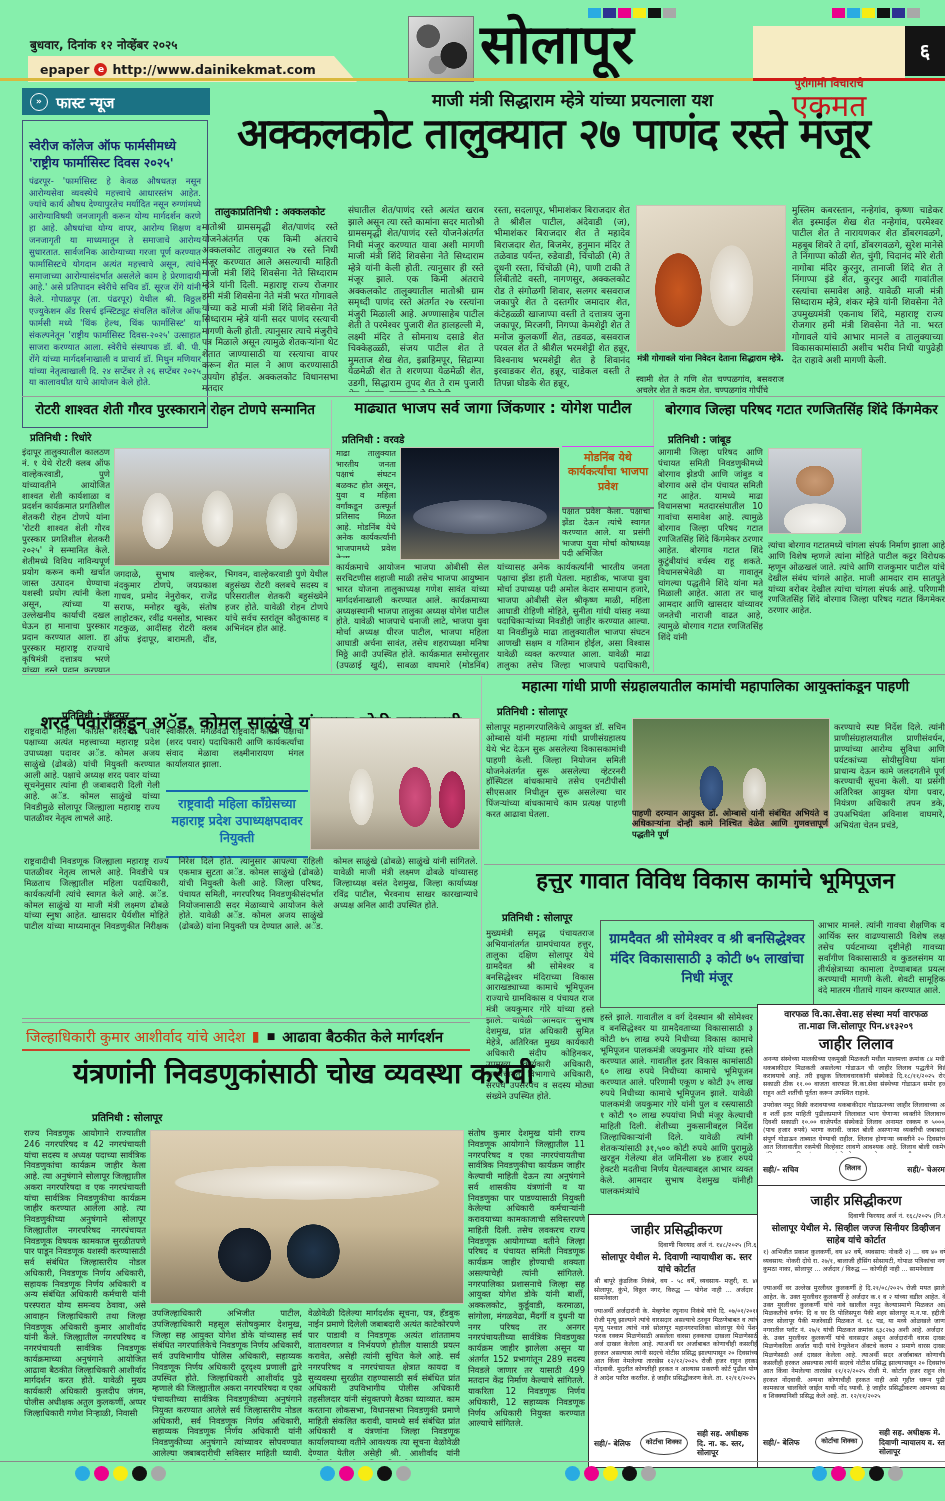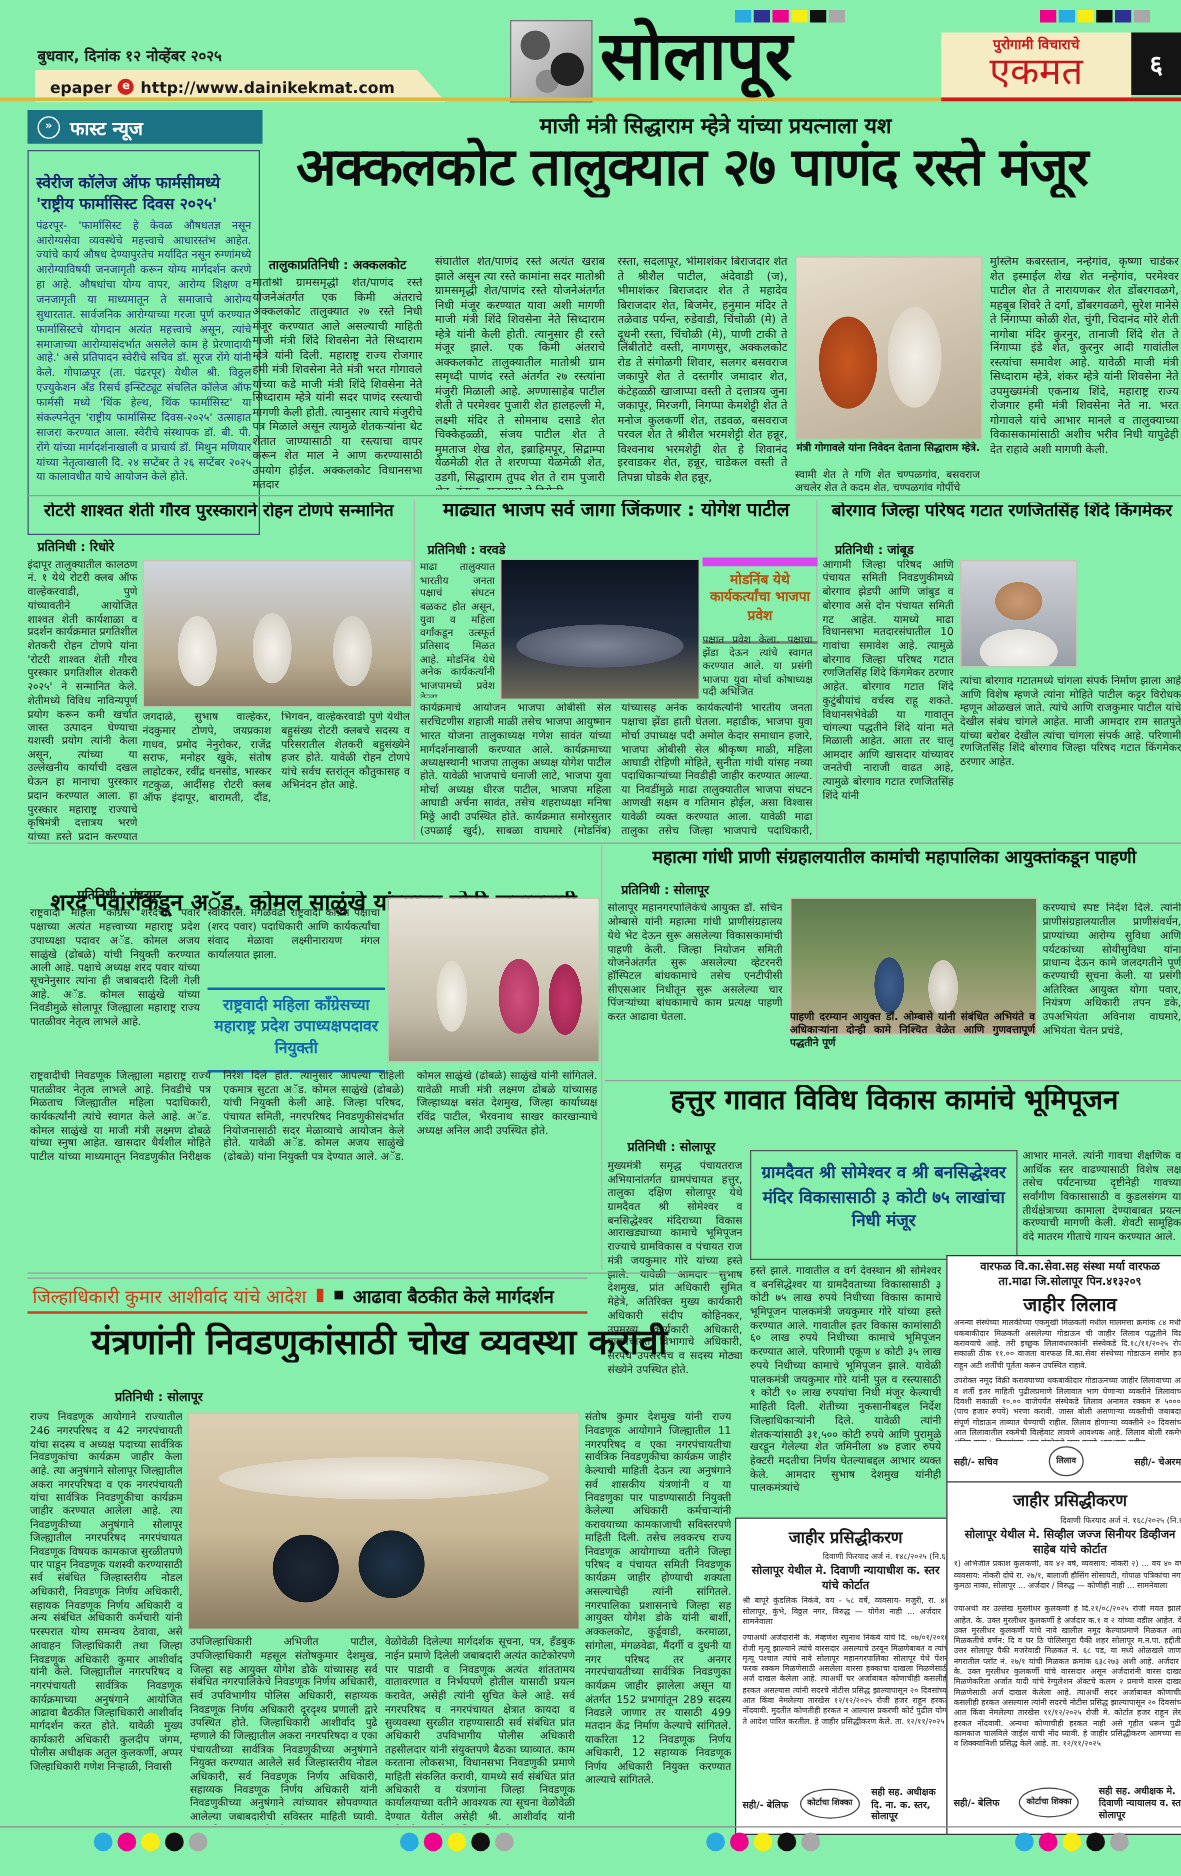--- a/index.html
+++ b/index.html
@@ -19,37 +19,37 @@
       clip-path:polygon(0 0,93% 0,100% 100%,0 100%);font-weight:700;font-size:12.5px;}
   .globe{display:inline-block;width:13px;height:13px;border-radius:50%;background:#d2201a;color:#fff;
       font-size:9px;line-height:13px;text-align:center;font-weight:700;}
   #masthead{font-size:54px;font-weight:800;color:#0b0b0b;line-height:1;}
   #logo-graphic{background:
       radial-gradient(circle at 30% 30%,#555 0 18%,transparent 19%),
       radial-gradient(circle at 70% 60%,#222 0 22%,transparent 23%),
       radial-gradient(circle at 45% 75%,#888 0 15%,transparent 16%),
       linear-gradient(135deg,#ddd,#9a9a9a);border:1px solid #777;}
   #brand-box{background:#f6ecc3;text-align:center;padding-top:4px;}
-  #brand-tagline{color:#c3181c;font-size:11px;font-weight:700;line-height:1.1;}
+  #brand-tagline{color:#c3181c;font-size:11px;font-weight:700;line-height:1.1;margin-top:48px;}
   #brand-name{color:#c3181c;font-size:30px;font-weight:400;line-height:1.05;}
   #page-num{background:#141414;color:#fff;font-size:20px;font-weight:700;text-align:center;line-height:50px;}
   #gold-rule{background:#d9b93e;}
   #red-rule{background:#cf1a15;}
   #main-kicker{font-size:17px;font-weight:800;text-align:center;color:#141414;}
   
   #fastnews-head{background:#1b7284;color:#fff;display:flex;align-items:center;gap:8px;padding:0 8px;
       font-size:15px;font-weight:800;}
   .fn-icon{width:16px;height:16px;border:1.6px solid #fff;border-radius:50%;font-size:9px;line-height:15px;
       text-align:center;font-weight:700;}
   #fastnews-box{border:1px solid #44527a;padding:17px 6px;overflow:hidden;}
   #fastnews-title{font-size:12.5px;font-weight:800;color:#15246b;line-height:1.35;margin-bottom:4px;}
   #fastnews-body{font-size:8.6px;line-height:1.38;color:#20307a;text-align:justify;}
   .sq{display:inline-block;width:13px;height:10px;margin-right:2px;}
   .dot{display:inline-block;width:15px;height:15px;border-radius:50%;margin-right:4px;}
-  .infobox-orange{color:#b4500a;font-weight:800;text-align:center;border-top:7px solid #d946ef;
+  .infobox-orange{color:#b4500a;font-weight:800;text-align:center;border-top:1px solid #d946ef;
       border-bottom:2px solid #777;padding:4px 2px;font-size:11px;line-height:1.3;overflow:hidden;}
   .infobox-blue{color:#1467ae;font-weight:800;text-align:center;border-top:2px solid #1467ae;
       border-bottom:2px solid #1467ae;padding:4px 2px;font-size:12.5px;line-height:1.35;overflow:hidden;}
   .infobox-navy{color:#123a7a;font-weight:800;text-align:center;border:1px solid #555;
       padding:8px 6px;font-size:13.5px;line-height:1.45;overflow:hidden;}
   #kicker-band{display:flex;align-items:center;gap:7px;border-top:1px solid #999;border-bottom:2px solid #c9432a;
       padding:3px 4px;overflow:hidden;white-space:nowrap;}
   .kick-red{color:#cc3b16;font-weight:400;font-size:14.5px;}
   .kick-bar{color:#cc3b16;font-weight:800;font-size:14px;}
   .kick-sq{color:#111;font-size:9px;}

